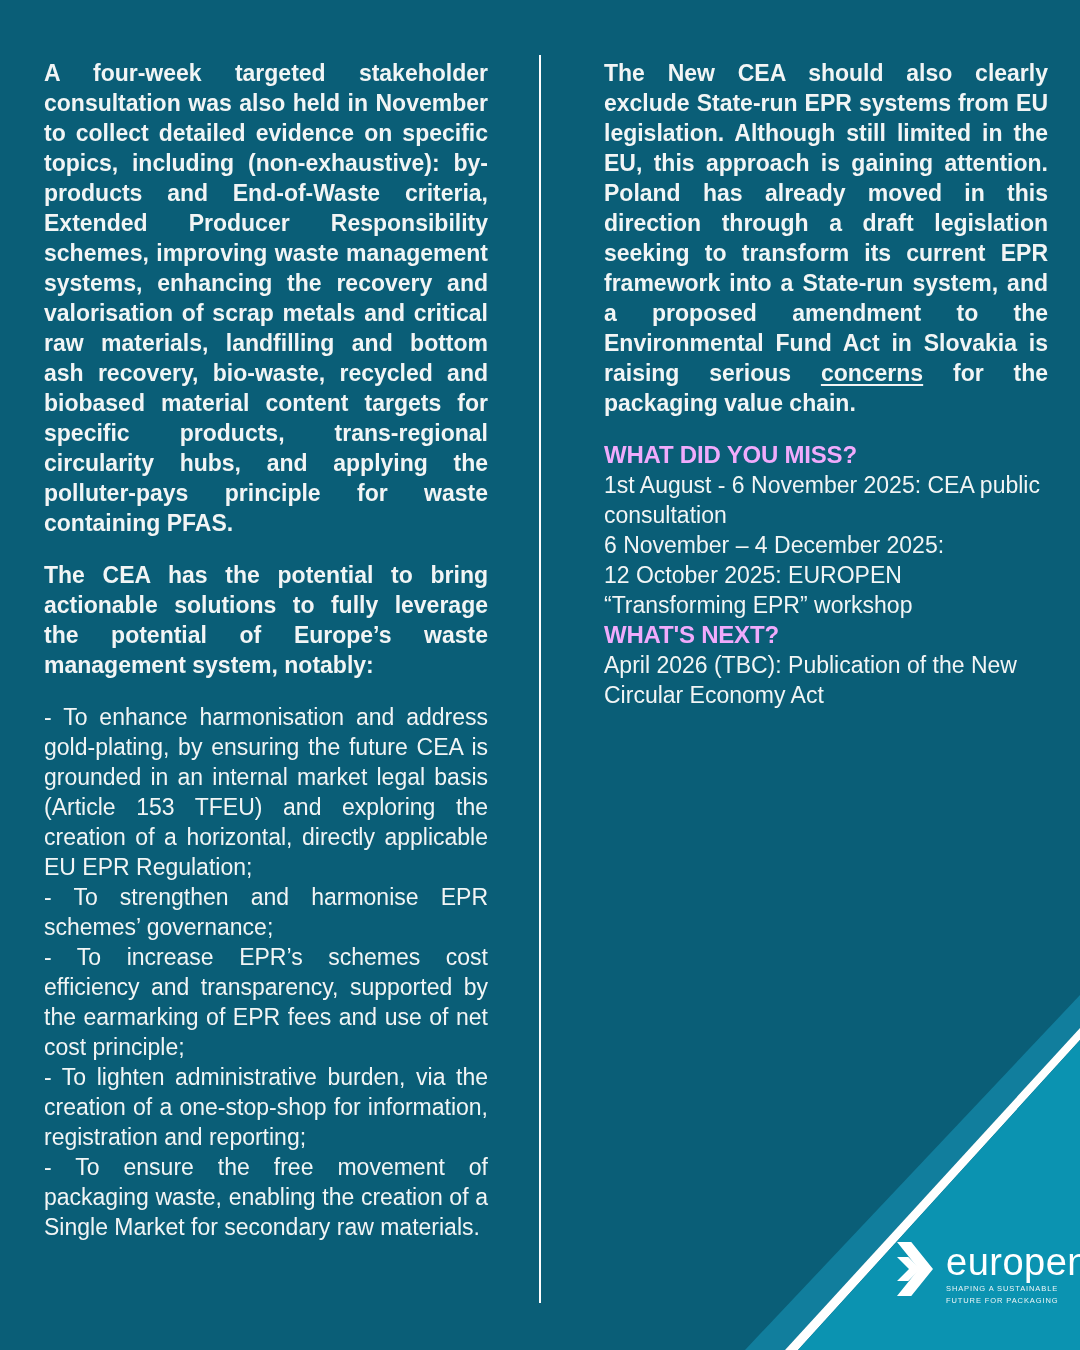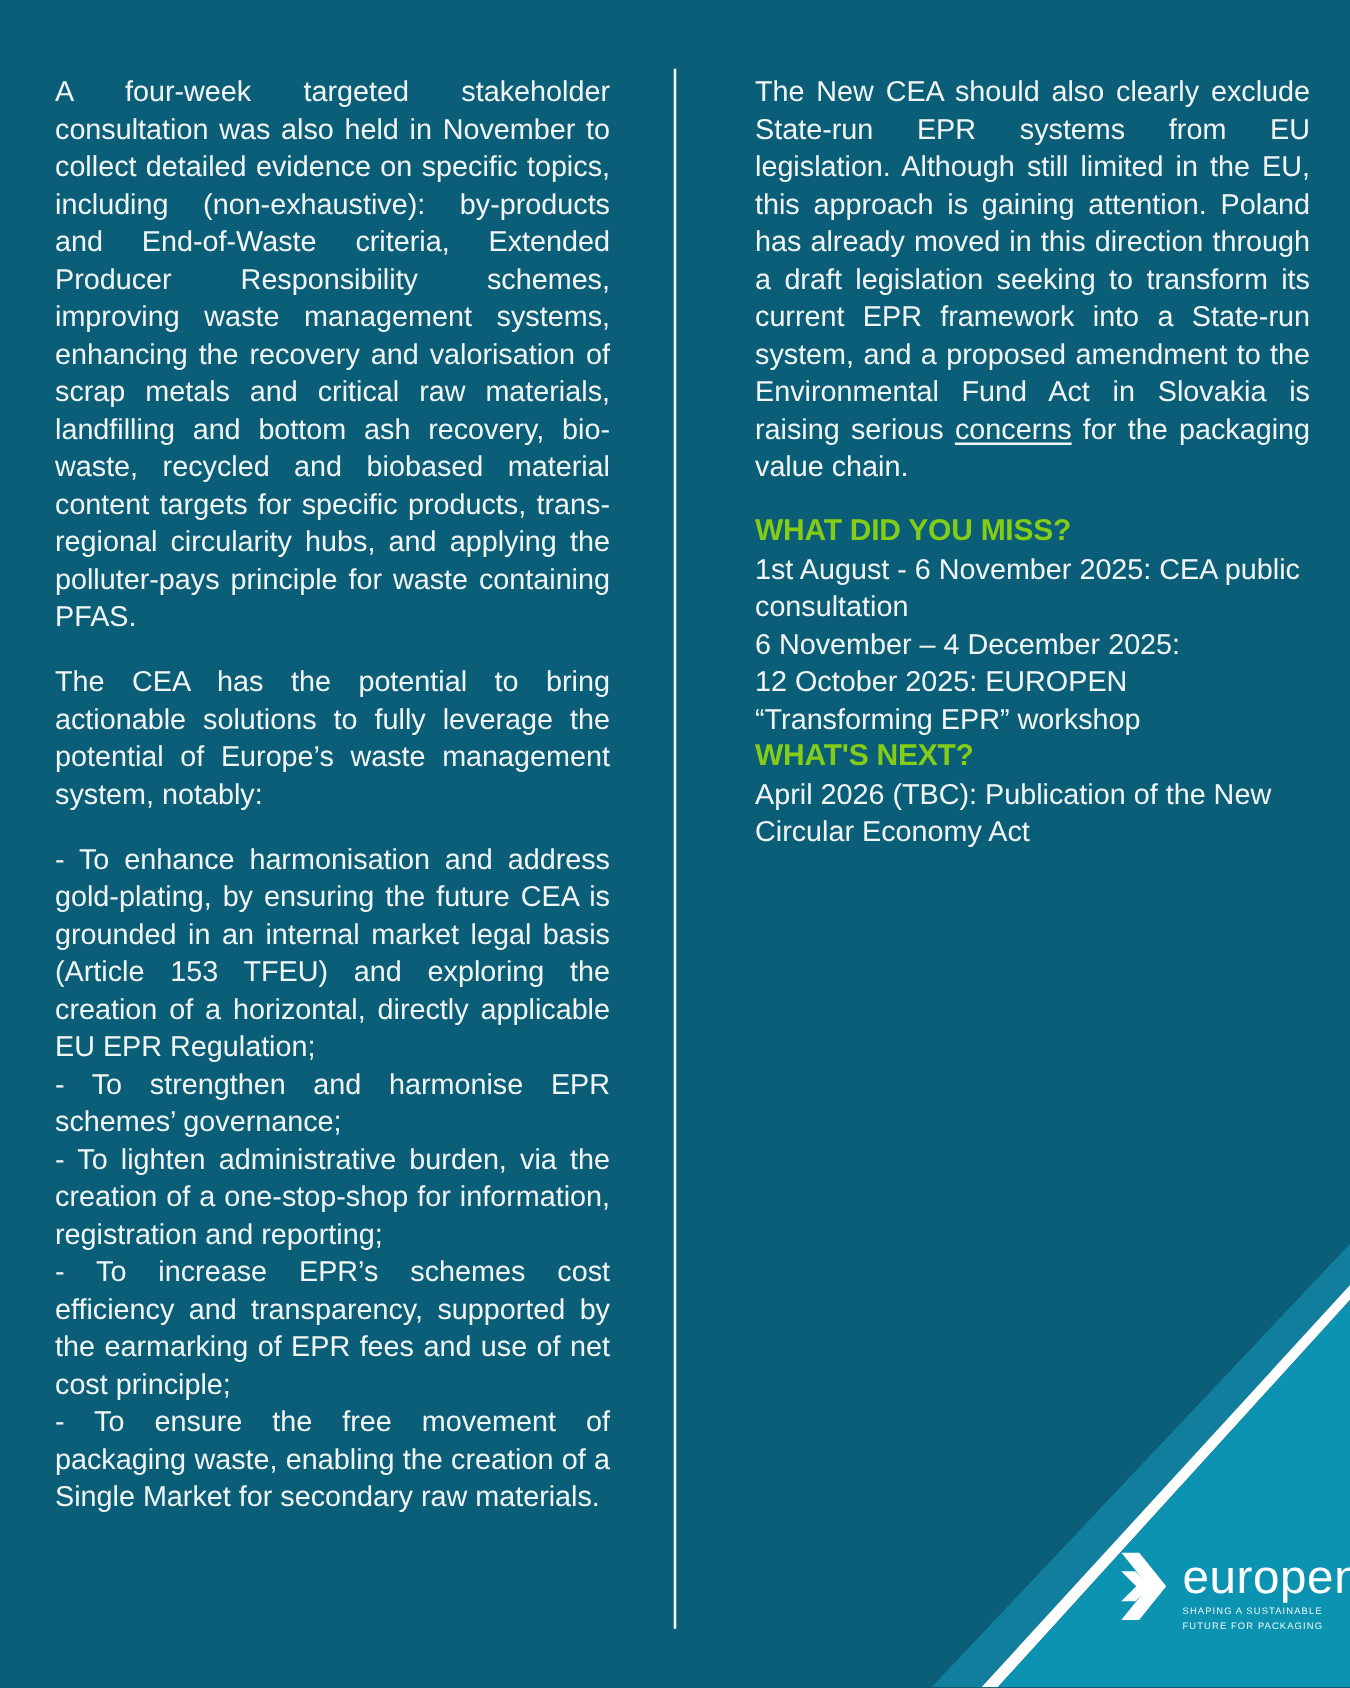--- a/index.html
+++ b/index.html
@@ -5,45 +5,45 @@
   html,body{margin:0;padding:0;background:#0a5e77;}
   .page{
     position:relative;width:1080px;height:1350px;overflow:hidden;
     background:#0a5e77;color:#f2f5f5;
     font-family:"Liberation Sans",sans-serif;
   }
   .col{position:absolute;top:58px;width:444px;font-size:23px;line-height:30px;}
   .col-left{left:44px;}
   .col-right{left:604px;}
   .col p{margin:0 0 22px 0;}
-  p.just{text-align:justify;}
+  p.just{text-align:justify;font-weight:bold;}
   .bullets p{margin:0;text-align:justify;}
   .sched p{margin:0;}
-  h2{font-size:24px;line-height:30px;margin:0;font-weight:700;letter-spacing:-0.2px;color:#84cc16;}
+  h2{font-size:24px;line-height:30px;margin:0;font-weight:700;letter-spacing:-0.2px;color:#f0abfc;}
   .ul{text-decoration:underline;text-underline-offset:3px;cursor:pointer;}
   .divider{position:absolute;left:539px;top:55px;width:2px;height:1248px;background:#ffffff;}
   .corner{position:absolute;left:0;top:0;pointer-events:none;}
   .logo{position:absolute;left:891px;top:1242px;display:flex;gap:13px;align-items:flex-start;}
   .logo-text{display:flex;flex-direction:column;}
   .wordmark{font-size:38px;line-height:40px;font-weight:300;letter-spacing:0.5px;color:#ffffff;}
   .tagline{margin-top:2px;font-size:7.5px;line-height:10px;letter-spacing:0.9px;font-weight:400;color:#eef6f7;}
 </style>
 </head>
 <body>
 
 <div class="page" style="background-color: rgb(10, 94, 119); color: rgb(242, 245, 245);">
 
   <div class="col col-left">
     <p class="just">A four-week targeted stakeholder consultation was also held in November to collect detailed evidence on specific topics, including (non-exhaustive): by-products and End-of-Waste criteria, Extended Producer Responsibility schemes, improving waste management systems, enhancing the recovery and valorisation of scrap metals and critical raw materials, landfilling and bottom ash recovery, bio-waste, recycled and biobased material content targets for specific products, trans-regional circularity hubs, and applying the polluter-pays principle for waste containing PFAS.</p>
     <p class="just">The CEA has the potential to bring actionable solutions to fully leverage the potential of Europe’s waste management system, notably:</p>
     <div class="bullets">
       <p>- To enhance harmonisation and address gold-plating, by ensuring the future CEA is grounded in an internal market legal basis (Article 153 TFEU) and exploring the creation of a horizontal, directly applicable EU EPR Regulation;</p>
       <p>- To strengthen and harmonise EPR schemes’ governance;</p>
+      <p>- To increase EPR’s schemes cost efficiency and transparency, supported by the earmarking of EPR fees and use of net cost principle;</p>
       <p>- To lighten administrative burden, via the creation of a one-stop-shop for information, registration and reporting;</p>
-      <p>- To increase EPR’s schemes cost efficiency and transparency, supported by the earmarking of EPR fees and use of net cost principle;</p>
       <p>- To ensure the free movement of packaging waste, enabling the creation of a Single Market for secondary raw materials.</p>
     </div>
   </div>
 
   <div class="divider"></div>
 
   <div class="col col-right">
     <p class="just"><span>The New CEA should also clearly exclude State-run EPR systems from EU legislation. Although still limited in the EU, this approach is gaining attention. Poland has already moved in this direction through a draft legislation seeking to transform its current EPR framework into a State-run system, and a proposed amendment to the Environmental Fund Act in Slovakia is raising serious </span><span class="ul">concerns</span><span> for the packaging value chain.</span></p>
 
     <h2>WHAT DID YOU MISS?</h2>

